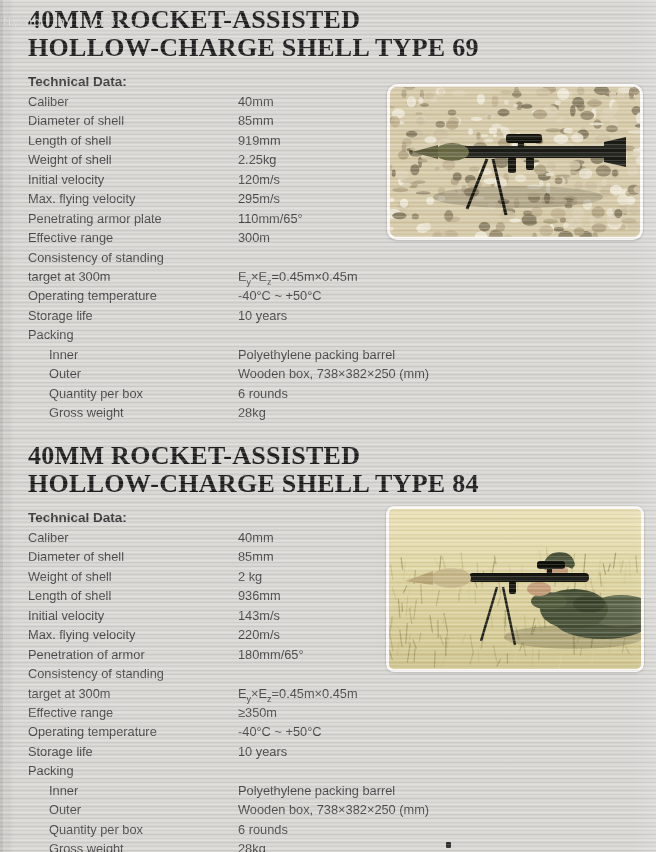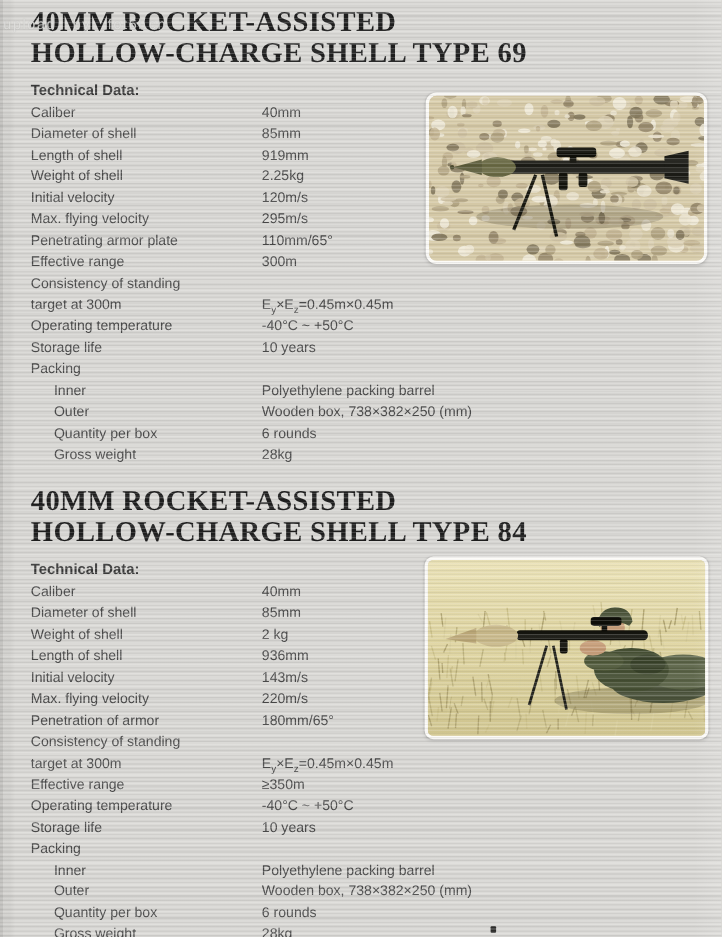--- a/index.html
+++ b/index.html
@@ -34,21 +34,21 @@
   #photo1{left:386px;top:506px;width:252px;height:160px;border-radius:8px;}
   .photo svg{display:block;width:100%;height:100%;}
 
   .speck{position:absolute;left:446px;top:842px;width:5px;height:6px;background:#2e2e2c;border-radius:1px;z-index:4;}
 </style>
 </head>
 <body>
 
 <div class="page">
 
-  <div class="watermark">upload by fot6l.cn</div>
+  <div class="watermark">flying by fot6l.cn</div>
 
   <section class="sec" id="sec0">
     <h1 class="title">
       <span>40MM ROCKET-ASSISTED</span><br>
       <span>HOLLOW-CHARGE SHELL TYPE 69</span>
     </h1>
     <div class="tech">Technical Data:</div>
     <div class="rows">
         <div class="row"><span class="lab">Caliber</span><span class="val">40mm</span></div>
         <div class="row"><span class="lab">Diameter of shell</span><span class="val">85mm</span></div>

